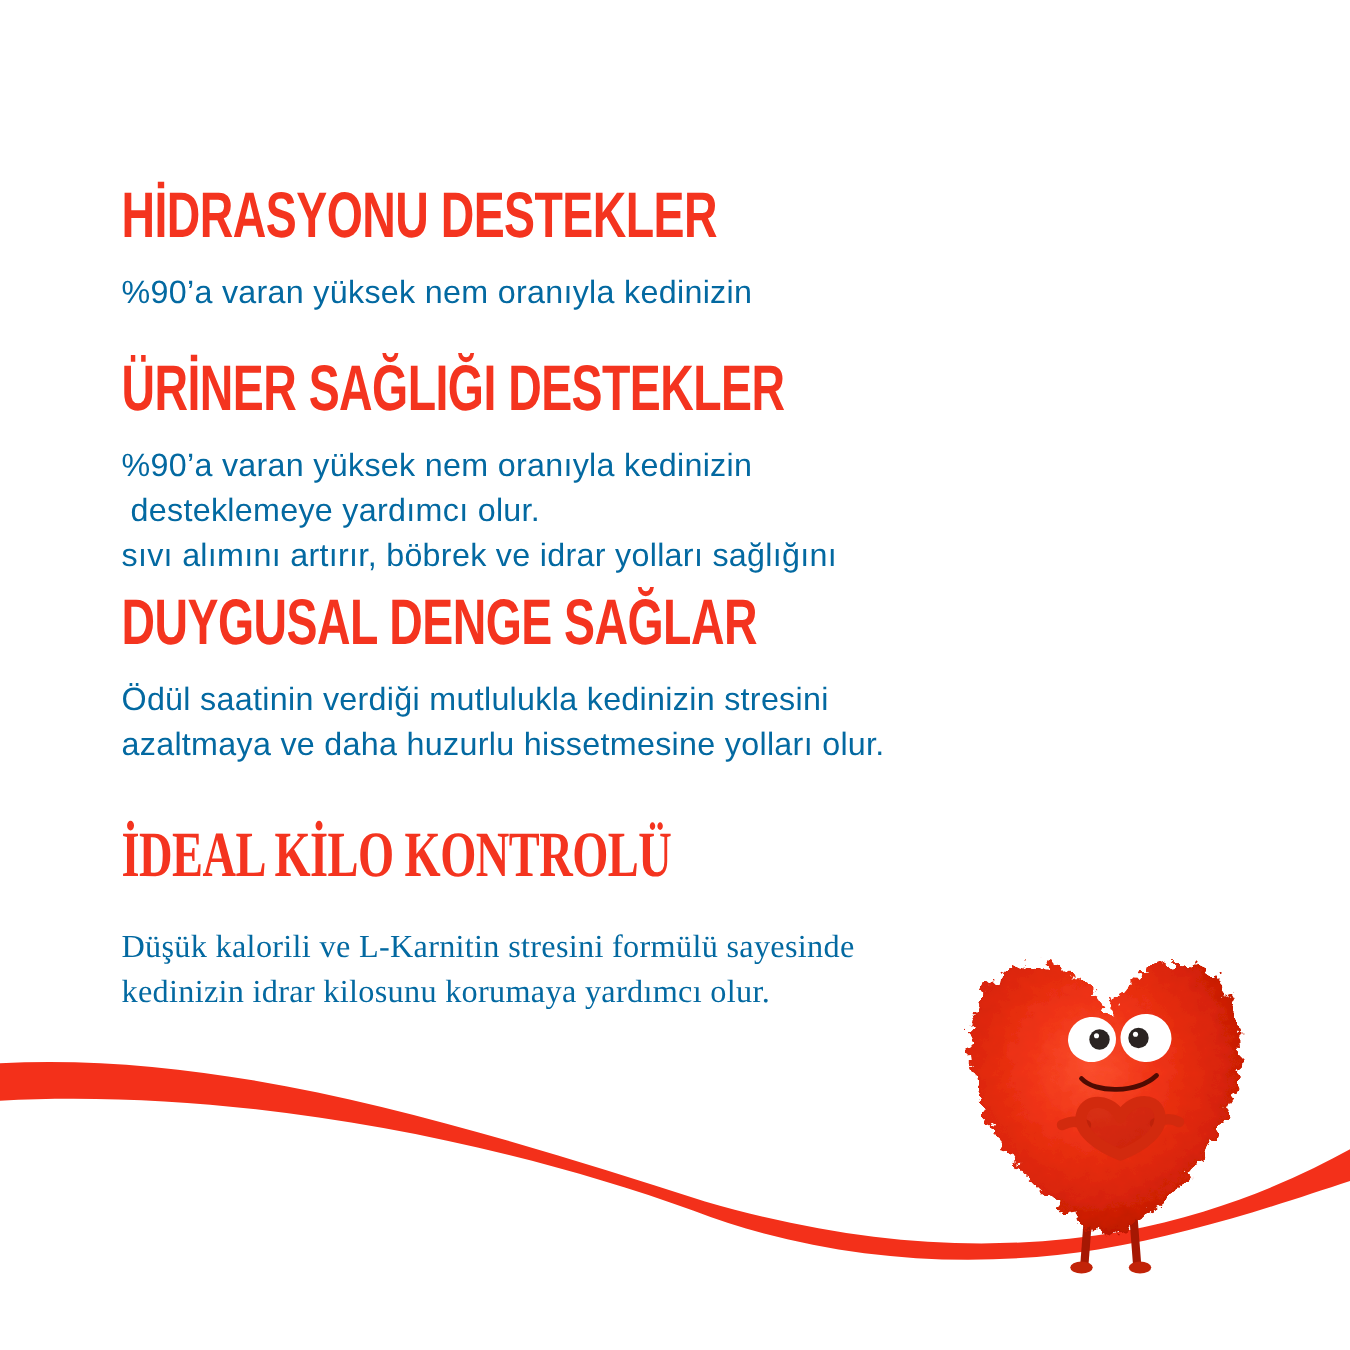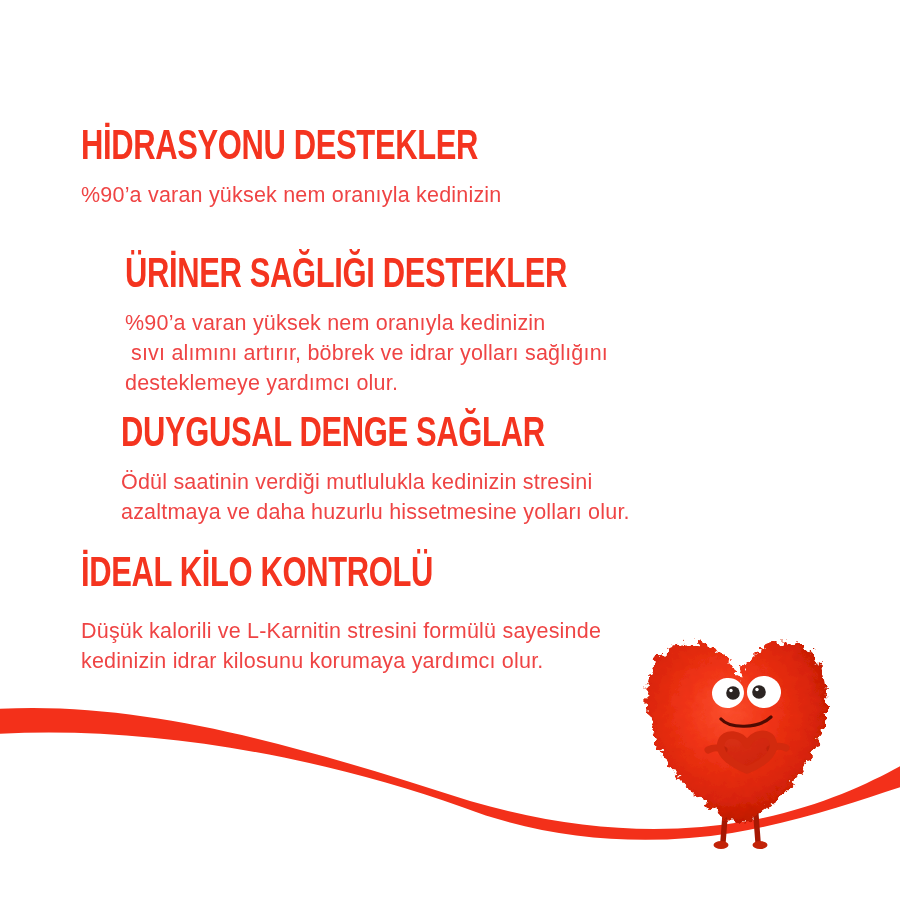--- a/index.html
+++ b/index.html
@@ -17,29 +17,29 @@
     font-size:43px;line-height:46px;font-weight:700;
     color:#F4341F;
     letter-spacing:-0.5px;
     transform:scaleX(.72);
     transform-origin:0 50%;
     white-space:nowrap;
   }
   .benefit .body{
     margin:13px 0 0 0;padding:0;
     font-size:21.5px;line-height:30px;
-    color:#ef4444;
+    color:#0369a1;
     letter-spacing:0.2px;
   }
   .benefit .line{white-space:nowrap;}
   .benefit[data-idx="1"] .line:nth-child(2){padding-left:6px;}
   #sec-0{top:121px;}
-  #sec-1{top:249px;margin-left:44px;}
-  #sec-2{top:408px;margin-left:40px;}
-  #sec-3{top:548px;}
+  #sec-1{top:236px;}
+  #sec-2{top:392px;}
+  #sec-3{top:548px;font-family:Liberation Serif, serif;}
   #sec-3 .body{margin-top:22px;}
 
   
   .wave-svg,.mascot-svg{position:absolute;pointer-events:none;}
   .wave-svg{left:0;top:0;}
   .mascot-svg{left:612px;top:598px;}
 </style>
 </head>
 <body>
 
@@ -112,22 +112,22 @@
     <h2>HİDRASYONU DESTEKLER</h2>
     <div class="body">
       <div class="line">%90’a varan yüksek nem oranıyla kedinizin</div>
     </div>
   </section>
 
   <section class="benefit" id="sec-1" data-idx="1">
     <h2>ÜRİNER SAĞLIĞI DESTEKLER</h2>
     <div class="body">
       <div class="line">%90’a varan yüksek nem oranıyla kedinizin</div>
+      <div class="line">desteklemeye yardımcı olur.</div>
       <div class="line">sıvı alımını artırır, böbrek ve idrar yolları sağlığını</div>
-      <div class="line">desteklemeye yardımcı olur.</div>
     </div>
   </section>
 
   <section class="benefit" id="sec-2" data-idx="2">
     <h2>DUYGUSAL DENGE SAĞLAR</h2>
     <div class="body">
       <div class="line">Ödül saatinin verdiği mutlulukla kedinizin stresini</div>
       <div class="line">azaltmaya ve daha huzurlu hissetmesine yolları olur.</div>
     </div>
   </section>

